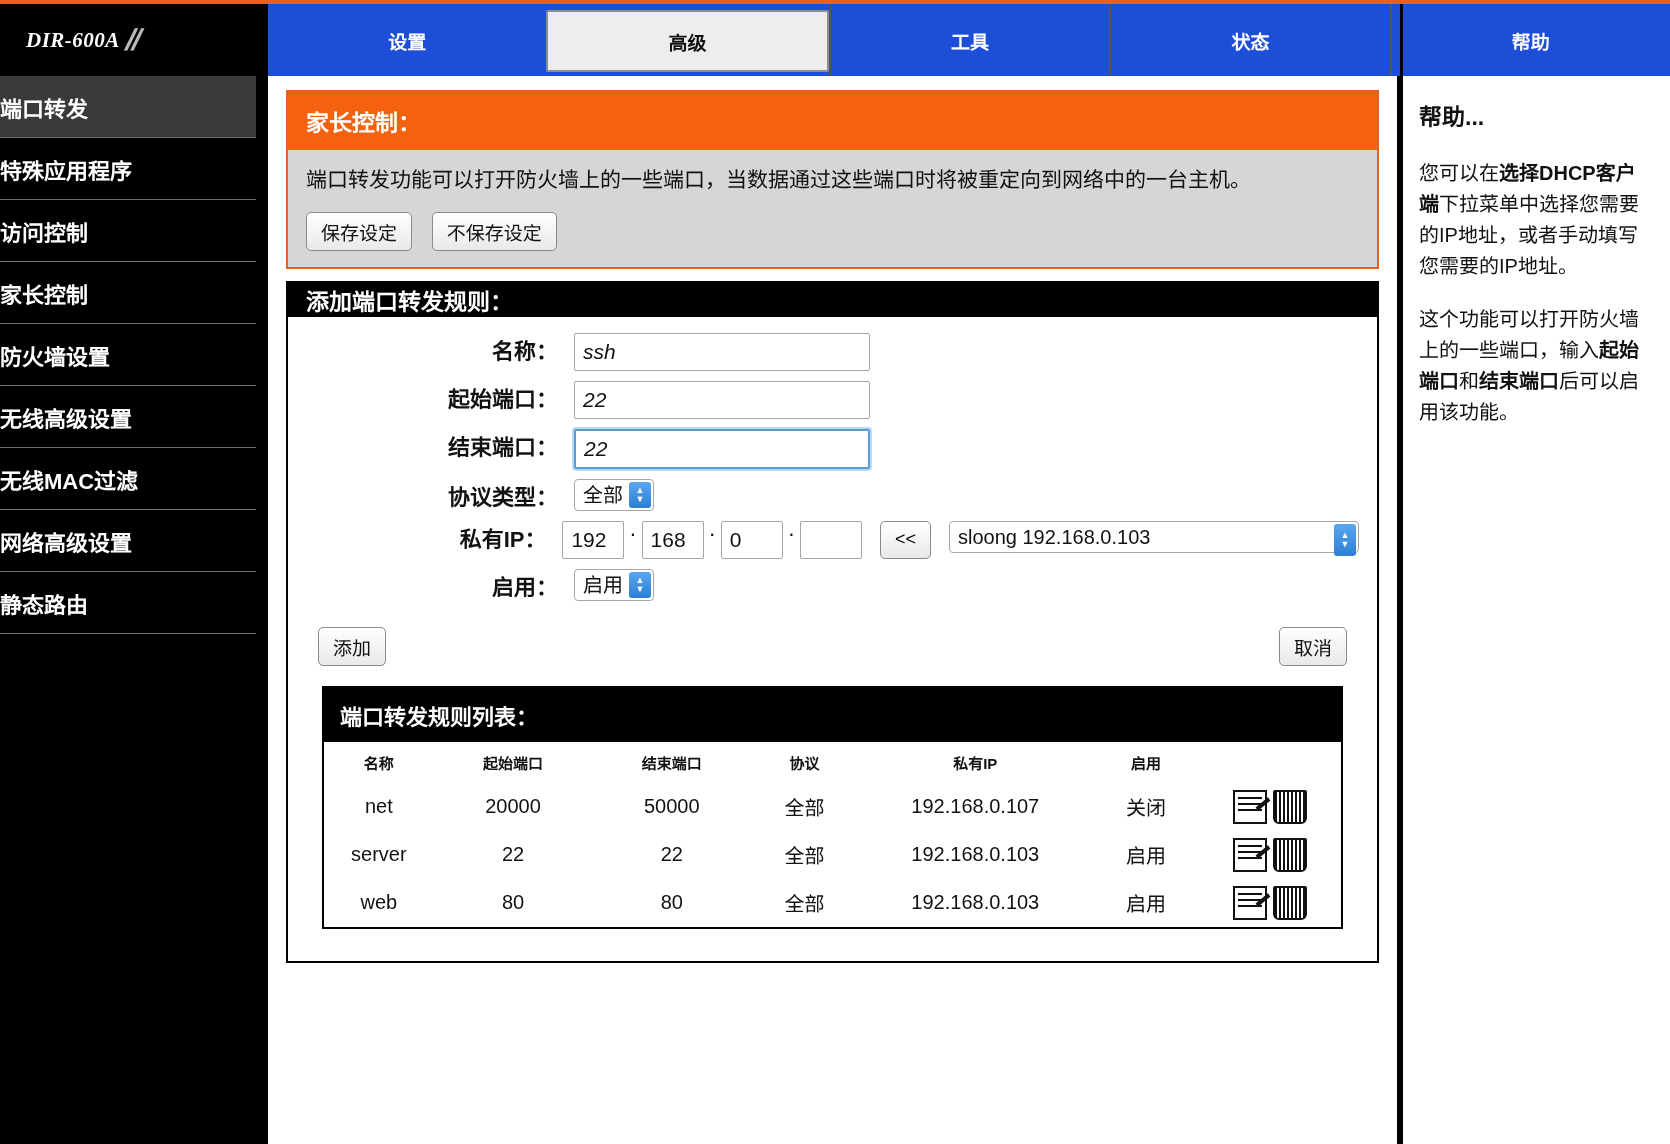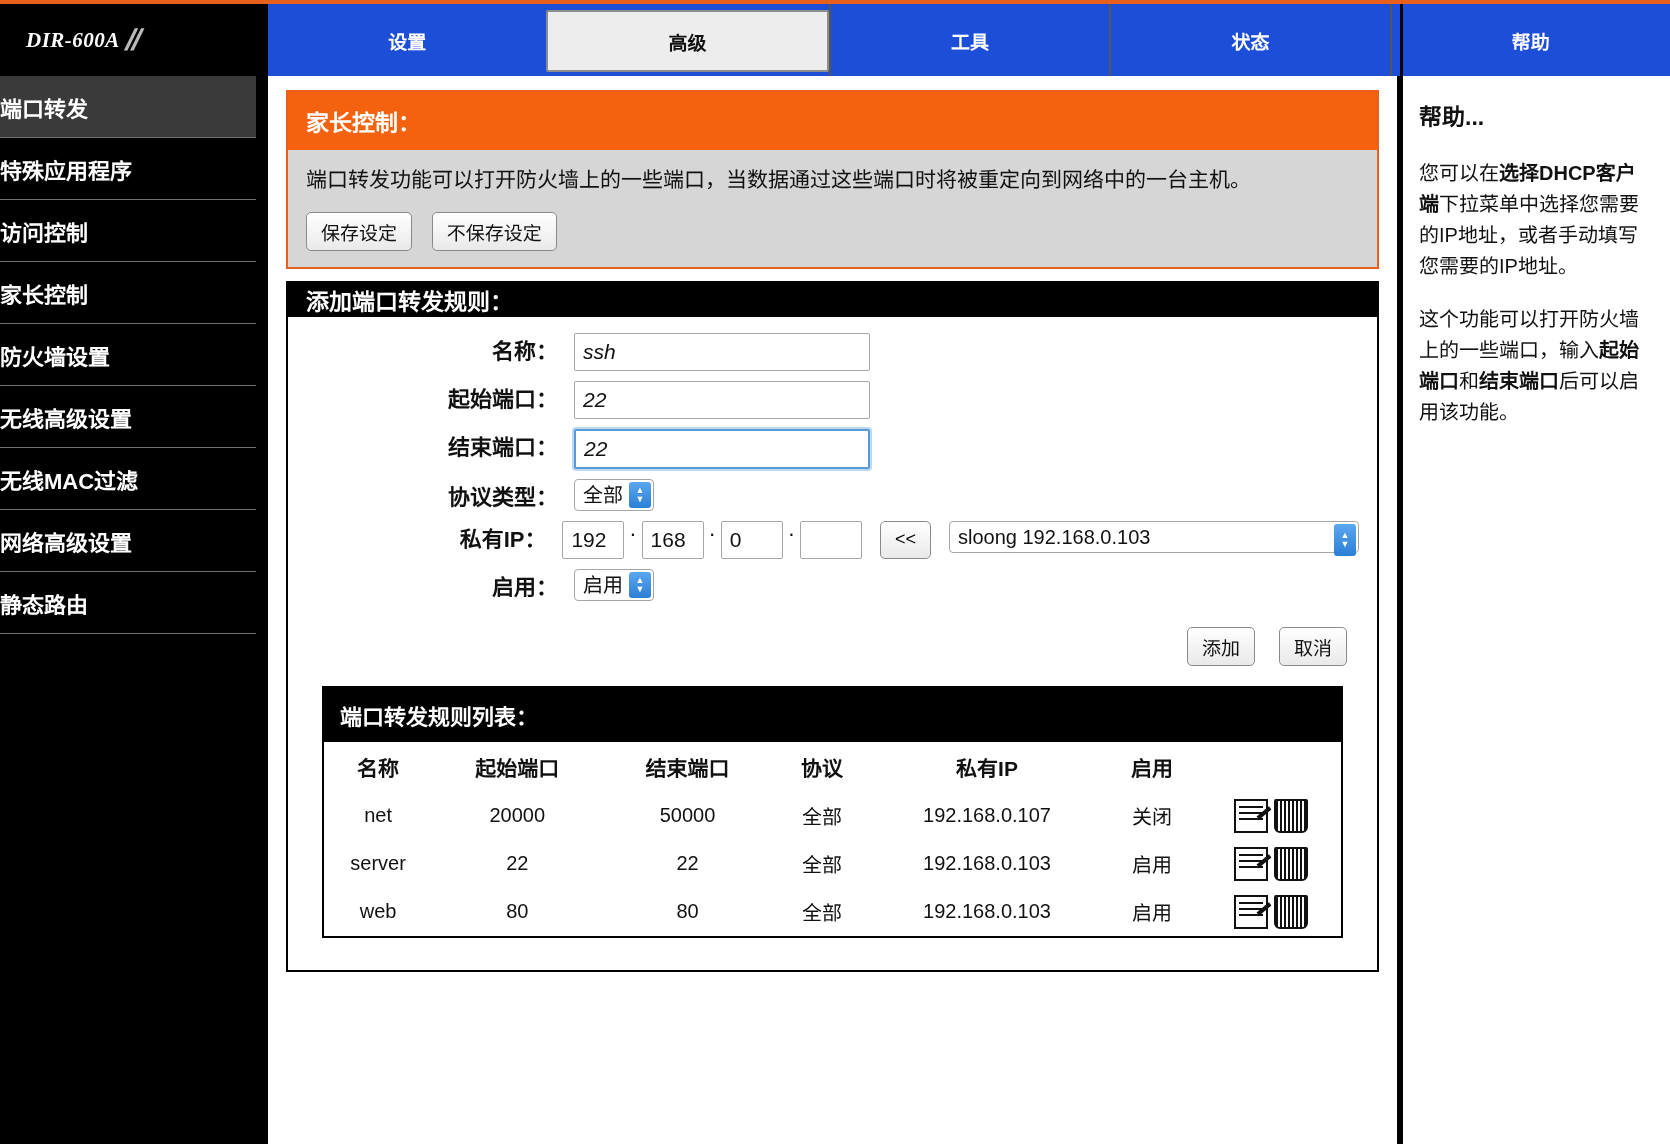--- a/index.html
+++ b/index.html
@@ -237,21 +237,21 @@
   .btn-sm {
     font-size: 18px;
     padding: 6px 14px;
     border: 1px solid #8a8a8a;
     border-radius: 5px;
     background: linear-gradient(#ffffff, #e9e9e9);
     cursor: pointer;
   }
   .action-row {
     display: flex;
-    justify-content: flex-end;
+    justify-content: space-between;
     margin: 26px 0 20px 0;
   }
   .action-row .btn { margin: 0 12px; }
   
   .rules {
     margin: 0 16px 14px 16px;
     border: 2px solid #000;
   }
   .rules .bar {
     background: #000;
@@ -259,23 +259,23 @@
     font-size: 22px;
     font-weight: bold;
     padding: 11px 16px;
   }
   table.rules-table {
     width: 100%;
     border-collapse: collapse;
     background: #fff;
   }
   table.rules-table th {
-    font-size: 21px;
-    font-weight: bold;
-    padding: 10px 8px;
+    font-size: 15px;
+    font-weight: bold;
+    padding: 10px 16px;
     color: #111;
   }
   table.rules-table td {
     font-size: 20px;
     text-align: center;
     padding: 7px 4px;
     color: #111;
   }
   .row-icons {
     display: flex;

